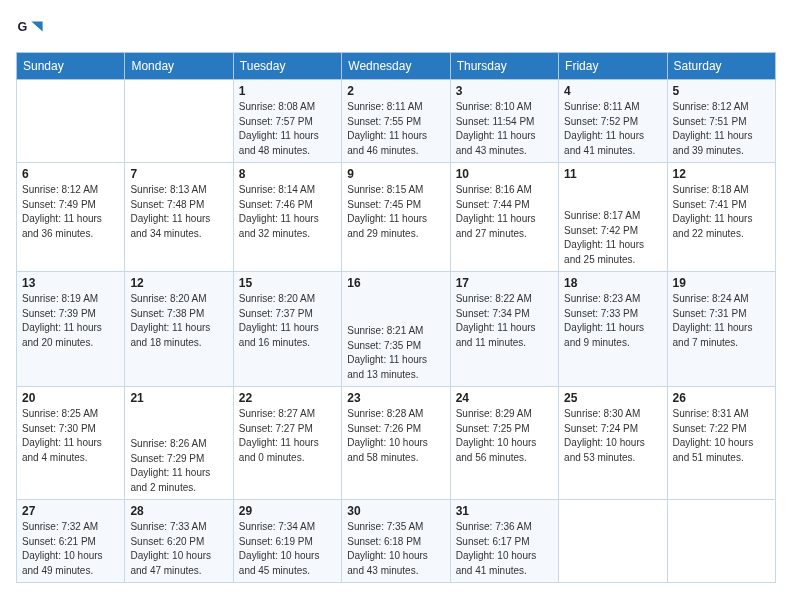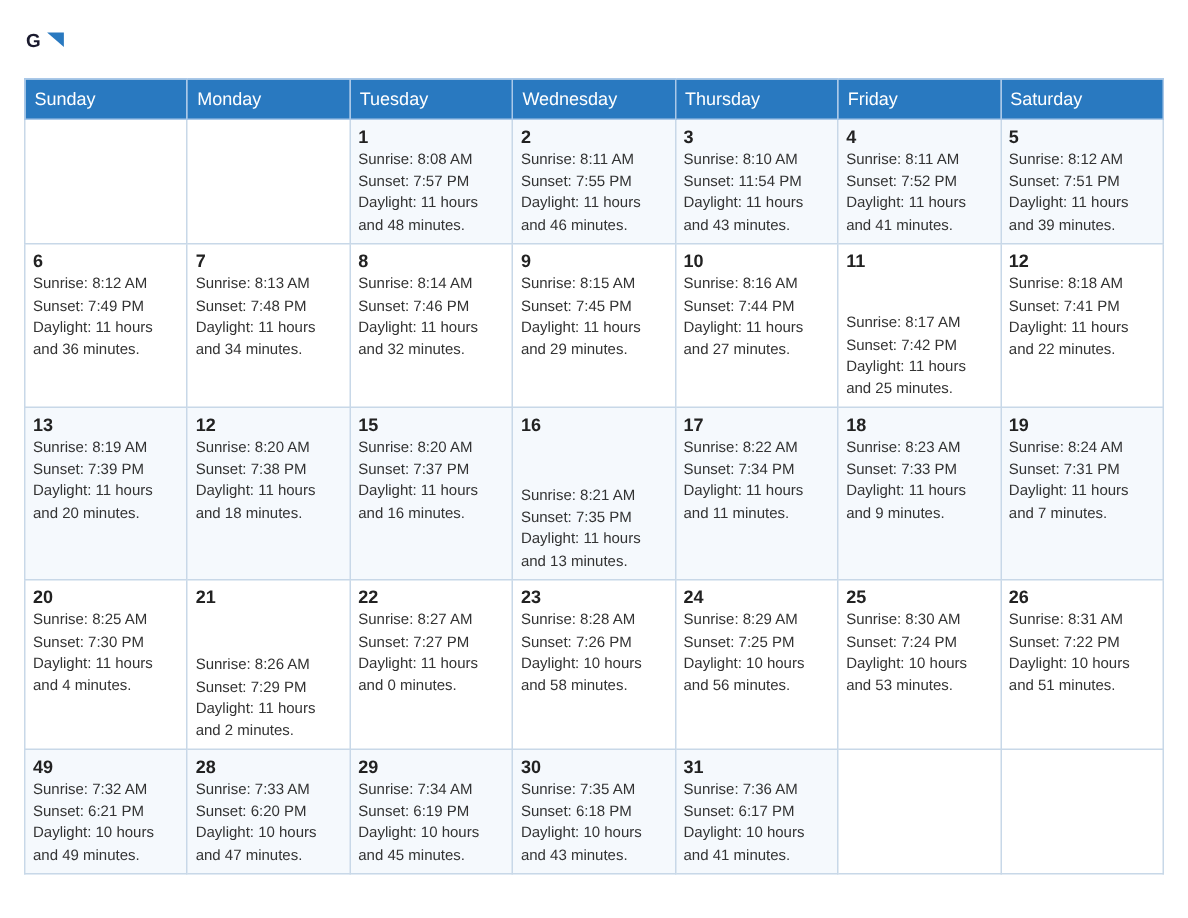--- a/index.html
+++ b/index.html
@@ -279,21 +279,21 @@
         </td>
         <td>
           <div class="day-num">26</div>
           <div class="day-info" style="white-space: pre-line;">Sunrise: 8:31 AM
 Sunset: 7:22 PM
 Daylight: 10 hours and 51 minutes.</div>
         </td>
       </tr>
       <tr>
         <td>
-          <div class="day-num">49</div>
+          <div class="day-num">27</div>
           <div class="day-info" style="white-space: pre-line;">Sunrise: 7:32 AM
 Sunset: 6:21 PM
 Daylight: 10 hours and 49 minutes.</div>
         </td>
         <td>
           <div class="day-num">28</div>
           <div class="day-info" style="white-space: pre-line;">Sunrise: 7:33 AM
 Sunset: 6:20 PM
 Daylight: 10 hours and 47 minutes.</div>
         </td>

